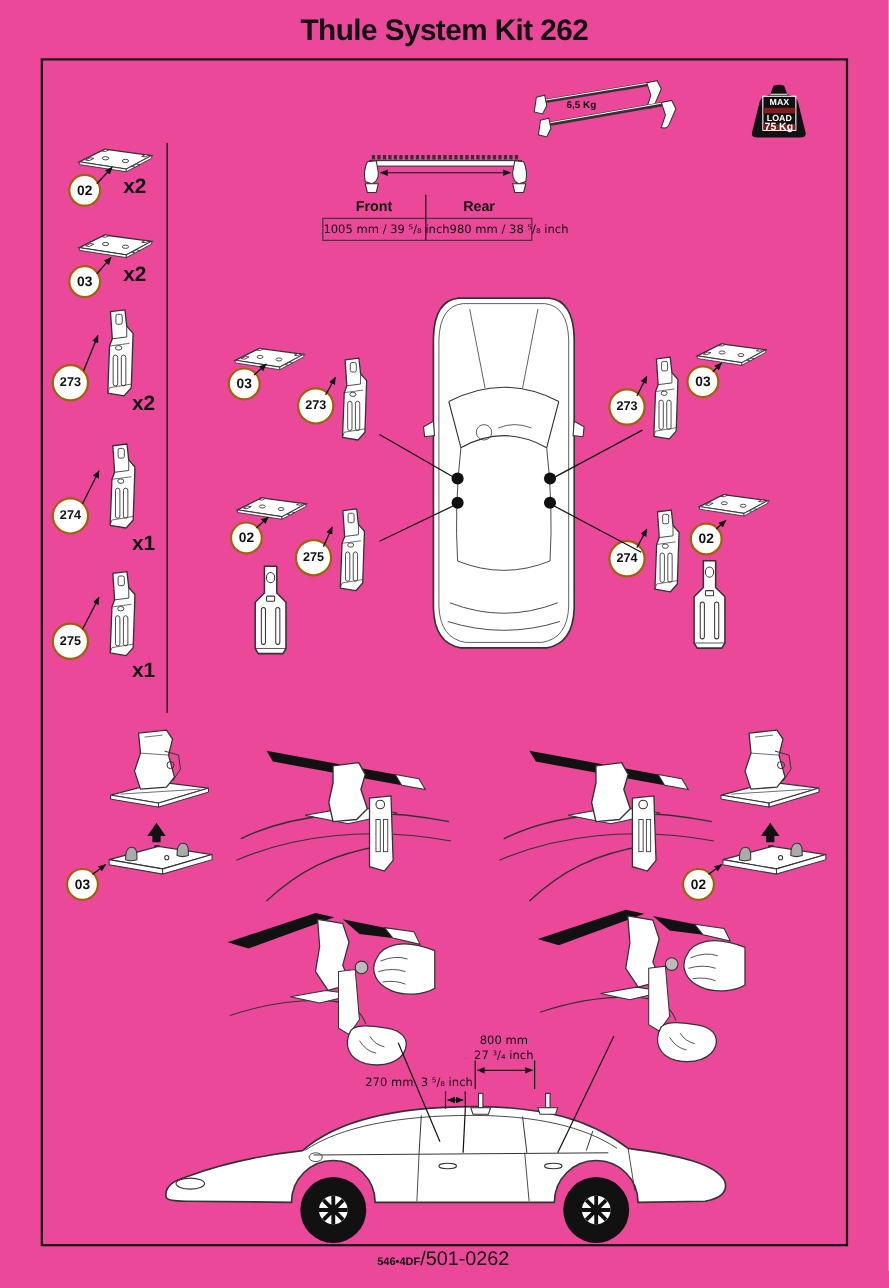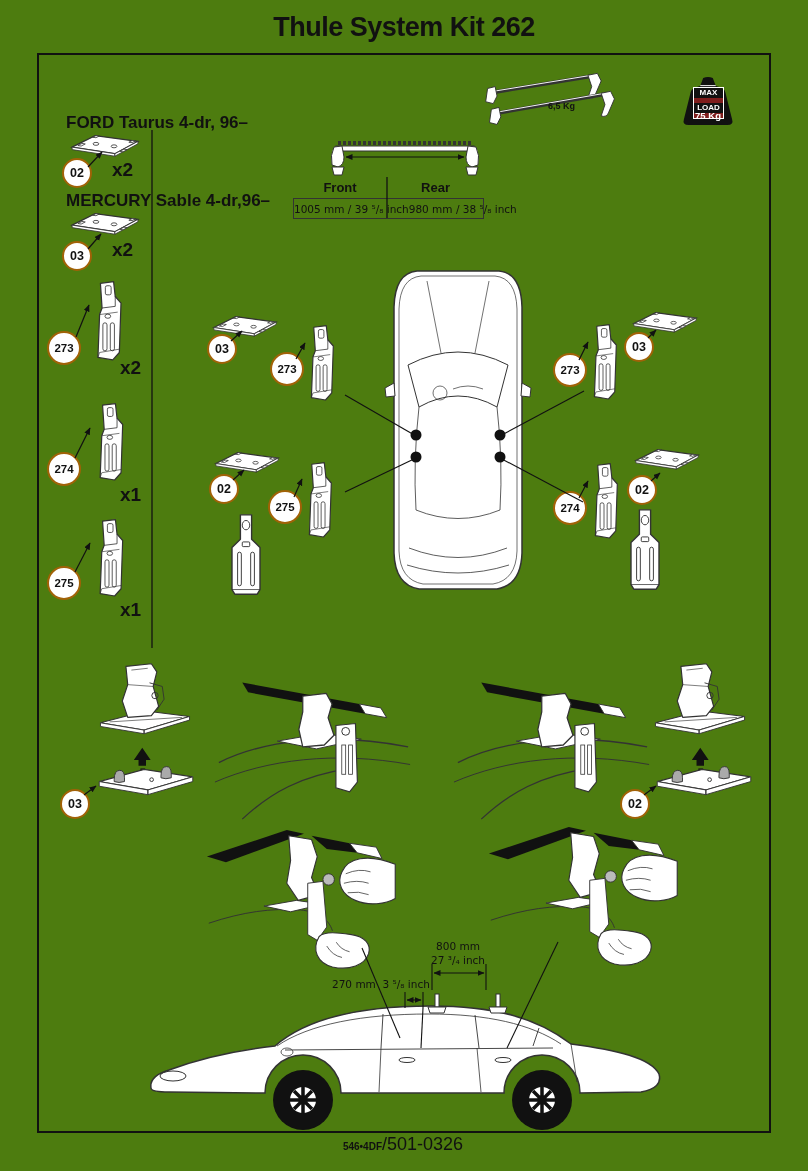--- a/index.html
+++ b/index.html
@@ -1,16 +1,16 @@
 <!DOCTYPE html>
 <html><head>
 <meta charset="utf-8">
 <style>
   html,body{margin:0;padding:0;background:#fff;}
-  .page{position:relative;width:808px;height:1171px;background:#4d7c0f;overflow:hidden;
+  .page{position:relative;width:808px;height:1171px;background:#ec4899;overflow:hidden;
         font-family:"Liberation Sans",sans-serif;color:#111;}
   .abs{position:absolute;}
   .frame{border:2px solid #111;}
   .title{width:808px;text-align:center;font-size:27px;font-weight:bold;letter-spacing:-.5px;}
   .models{font-size:17px;font-weight:bold;line-height:26px;white-space:pre;}
   .badge{width:30px;height:30px;border:2px solid #a16207;border-radius:50%;background:#fff;
          display:flex;align-items:center;justify-content:center;
          font-size:12.5px;font-weight:bold;box-sizing:border-box;}
   .badge.lg{width:34px;height:34px;font-size:11.5px;}
   .qty{font-size:19px;font-weight:bold;}
@@ -187,29 +187,25 @@
         <path d="M12 30 L24 30 L22 38 L14 38 Z M146 30 L158 30 L156 38 L148 38 Z" fill="#fff" stroke="#333"></path>
         <line x1="26" y1="20" x2="144" y2="20" stroke="#111" marker-start="url(#ahs)" marker-end="url(#ah)"></line>
       </symbol>
     </defs>
   </svg>
 
   <div class="abs title" style="left:0;top:12px">Thule System Kit 262</div>
 
   <div class="abs frame" style="left:37px;top:53px;width:730px;height:1076px"></div>
 
-  <div class="abs models" style="left:66px;top:58px">
-    <div>FORD Taurus 4-dr, 96–</div>
-    <div>MERCURY Sable 4-dr,96–</div>
-  </div>
 
   <svg class="abs" style="left:480px;top:66px" width="142" height="62" viewBox="0 0 150 62">
       <use href="#sym-roofbars"></use>
     </svg>
-  <div class="abs kg" style="left:515px;top:101px;width:60px;text-align:right">6,5 Kg</div>
+  <div class="abs kg" style="left:515px;top:90px;width:60px;text-align:left">6,5 Kg</div>
 
   <svg class="abs" style="left:676px;top:76px" width="64" height="52" viewBox="0 0 66 54">
       <use href="#sym-weight"></use>
     </svg>
   <div class="abs mlbox" style="left:693px;top:87px;width:29px">
     <div>MAX</div>
     <div>LOAD</div>
   </div>
   <div class="abs mlval" style="left:676px;top:110px;width:64px">75 Kg</div>
 
@@ -372,16 +368,16 @@
       <line x1="432" y1="964" x2="432" y2="990"></line>
       <line x1="486" y1="964" x2="486" y2="990"></line>
       <line x1="407" y1="1000" x2="421" y2="1000" marker-start="url(#ahs)" marker-end="url(#ah)"></line>
       <line x1="405" y1="992" x2="405" y2="1008"></line>
       <line x1="423" y1="992" x2="423" y2="1008"></line>
       <line x1="423" y1="1008" x2="421" y2="1048"></line>
     </g>
   </svg>
 
   <div class="abs footer" style="left:303px;top:1134px;width:200px">
-    <span class="sm">546•4DF</span><span class="bg">/501-0326</span>
+    <span class="sm">546•4DF</span><span class="bg">/501-0262</span>
   </div>
 
 </div>
 
 </body></html>

